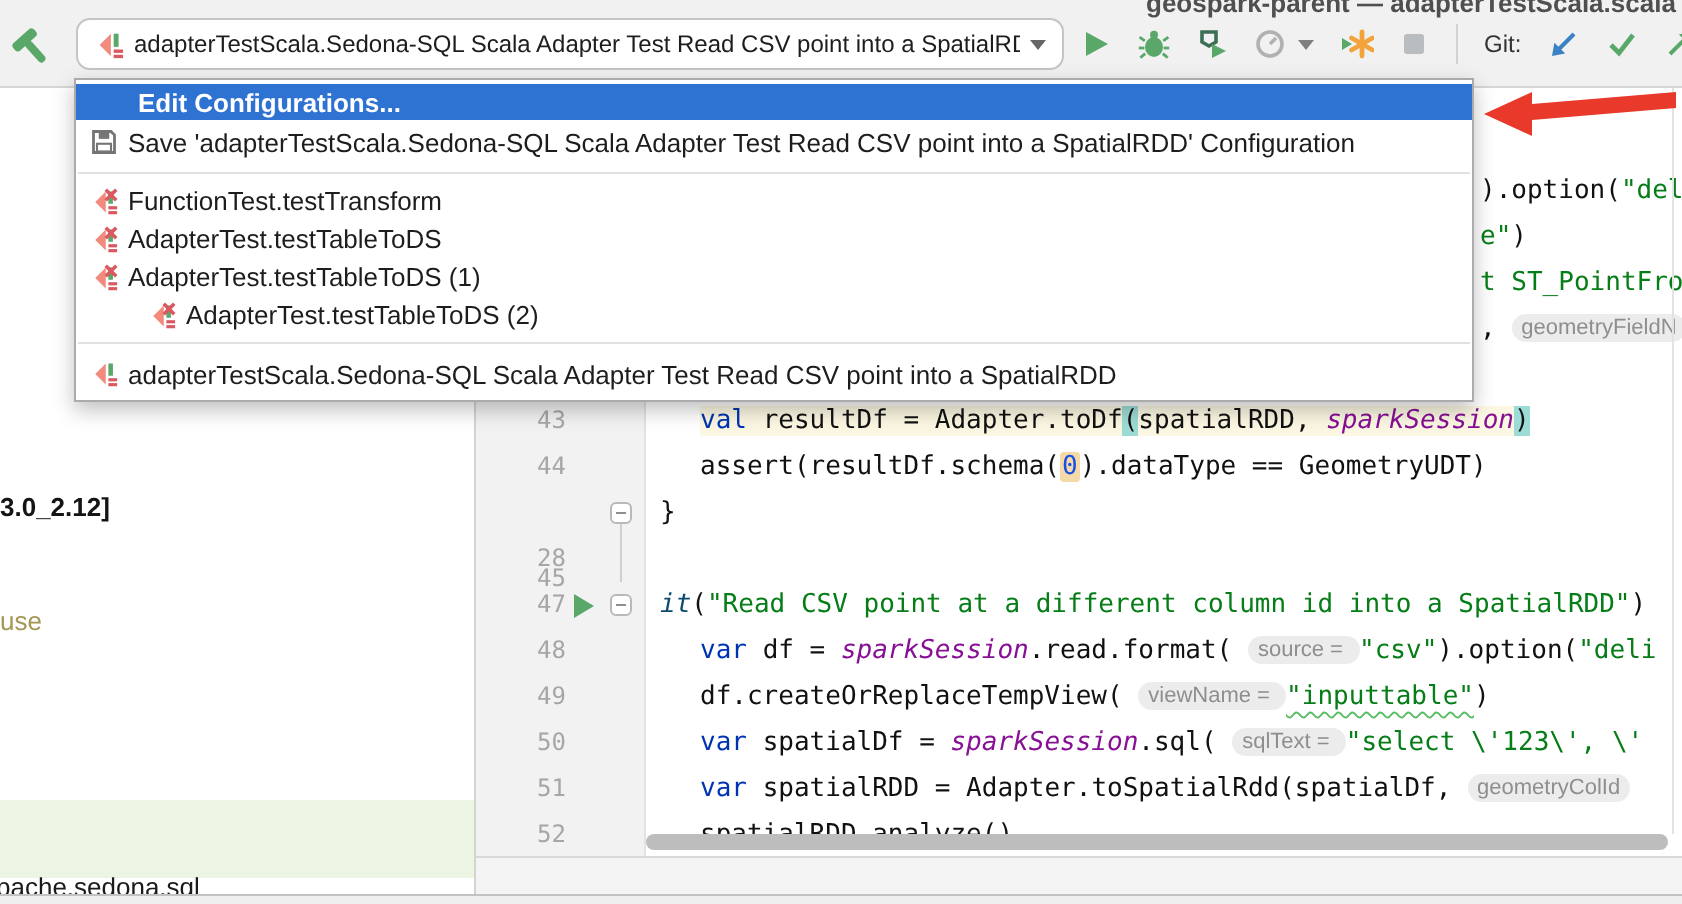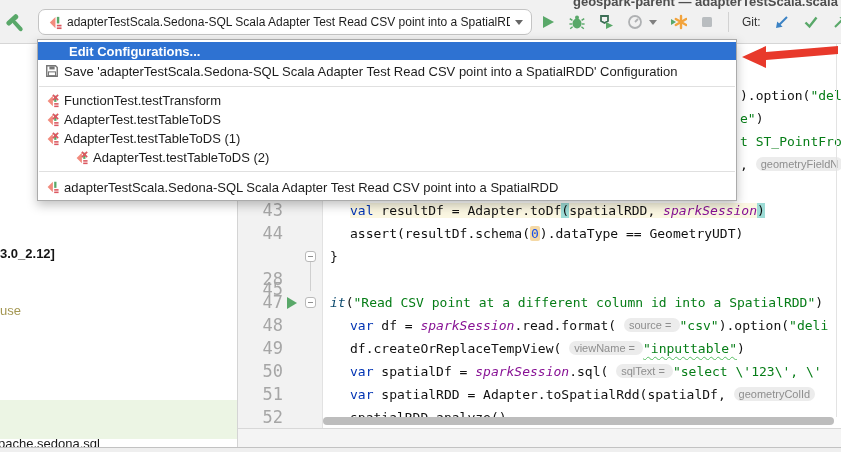--- a/index.html
+++ b/index.html
@@ -23,21 +23,21 @@
   
   .lpanel{position:absolute;left:0;top:44px;width:237px;height:408px;background:#fff;}
   .lpanel-border{position:absolute;left:237px;top:44px;width:1px;height:408px;background:#D4D4D4;}
   .pp-module{position:absolute;left:0;top:246px;font-size:13px;font-weight:bold;color:#141414;white-space:nowrap;}
   .pp-use{position:absolute;left:0;top:303px;font-size:13px;color:#A49752;white-space:nowrap;}
   .pp-green{position:absolute;left:0;top:400px;width:237px;height:39px;background:#ECF5E4;}
   .pp-pkg{position:absolute;left:-2px;top:436px;font-size:13px;color:#1A1A1A;white-space:nowrap;}
   
   .gutter{position:absolute;left:238px;top:44px;width:84px;height:384px;background:#F2F2F2;border-right:1px solid #E2E2E2;}
   .gut-num{position:absolute;left:238px;width:45px;height:23px;line-height:23px;text-align:right;
-           font-family:"DejaVu Sans Mono",monospace;font-size:17px;color:#A6A6A6;}
+           font-family:"DejaVu Sans Mono",monospace;font-size:12px;color:#A6A6A6;}
   .code-row{position:absolute;left:323px;width:518px;height:23px;line-height:23px;white-space:nowrap;
             font-family:"DejaVu Sans Mono",monospace;font-size:13px;color:#111;overflow:hidden;}
   .band{background:#FBF7E2;border-radius:1px;}
   .tk-k{color:#0033B3}
   .tk-ki{color:#0c4a6e;font-style:italic}
   .tk-d{color:#111}
   .tk-s{color:#067D17}
   .tk-su{color:#067D17;text-decoration:underline wavy #57BE63;text-decoration-thickness:1px;text-underline-offset:3px;}
   .tk-f{color:#871094;font-style:italic}
   .tk-m{color:#111;}

